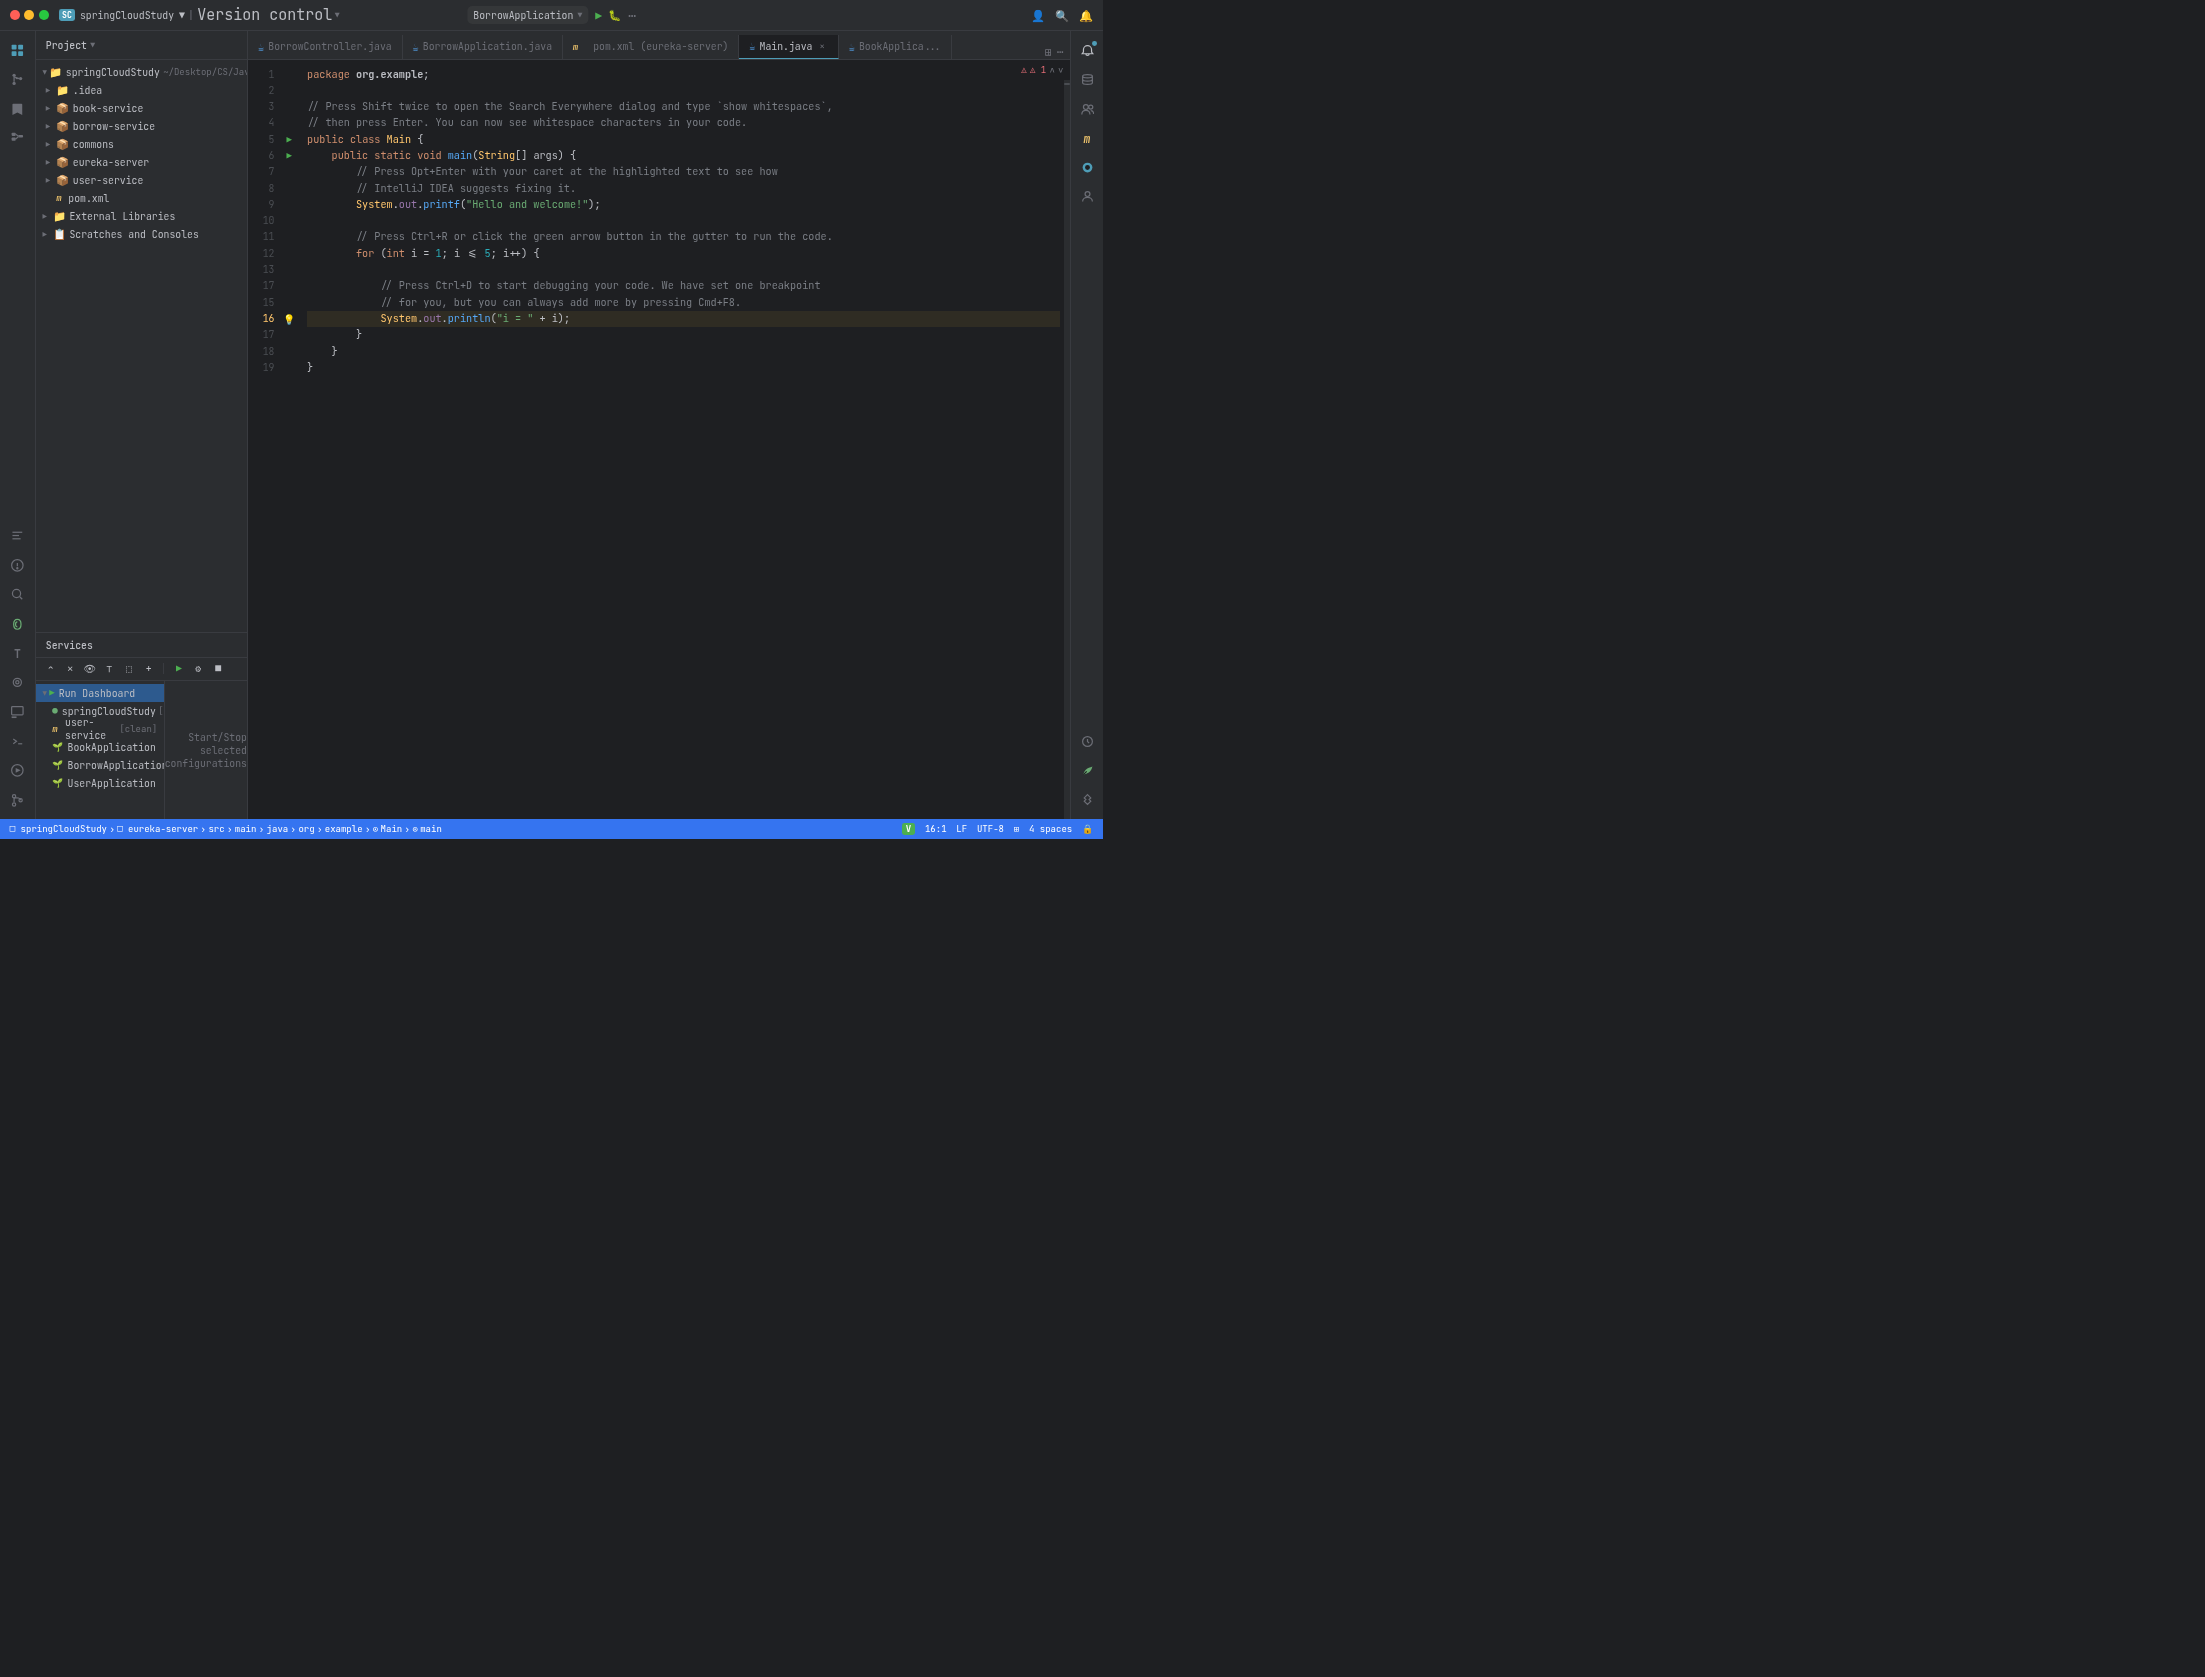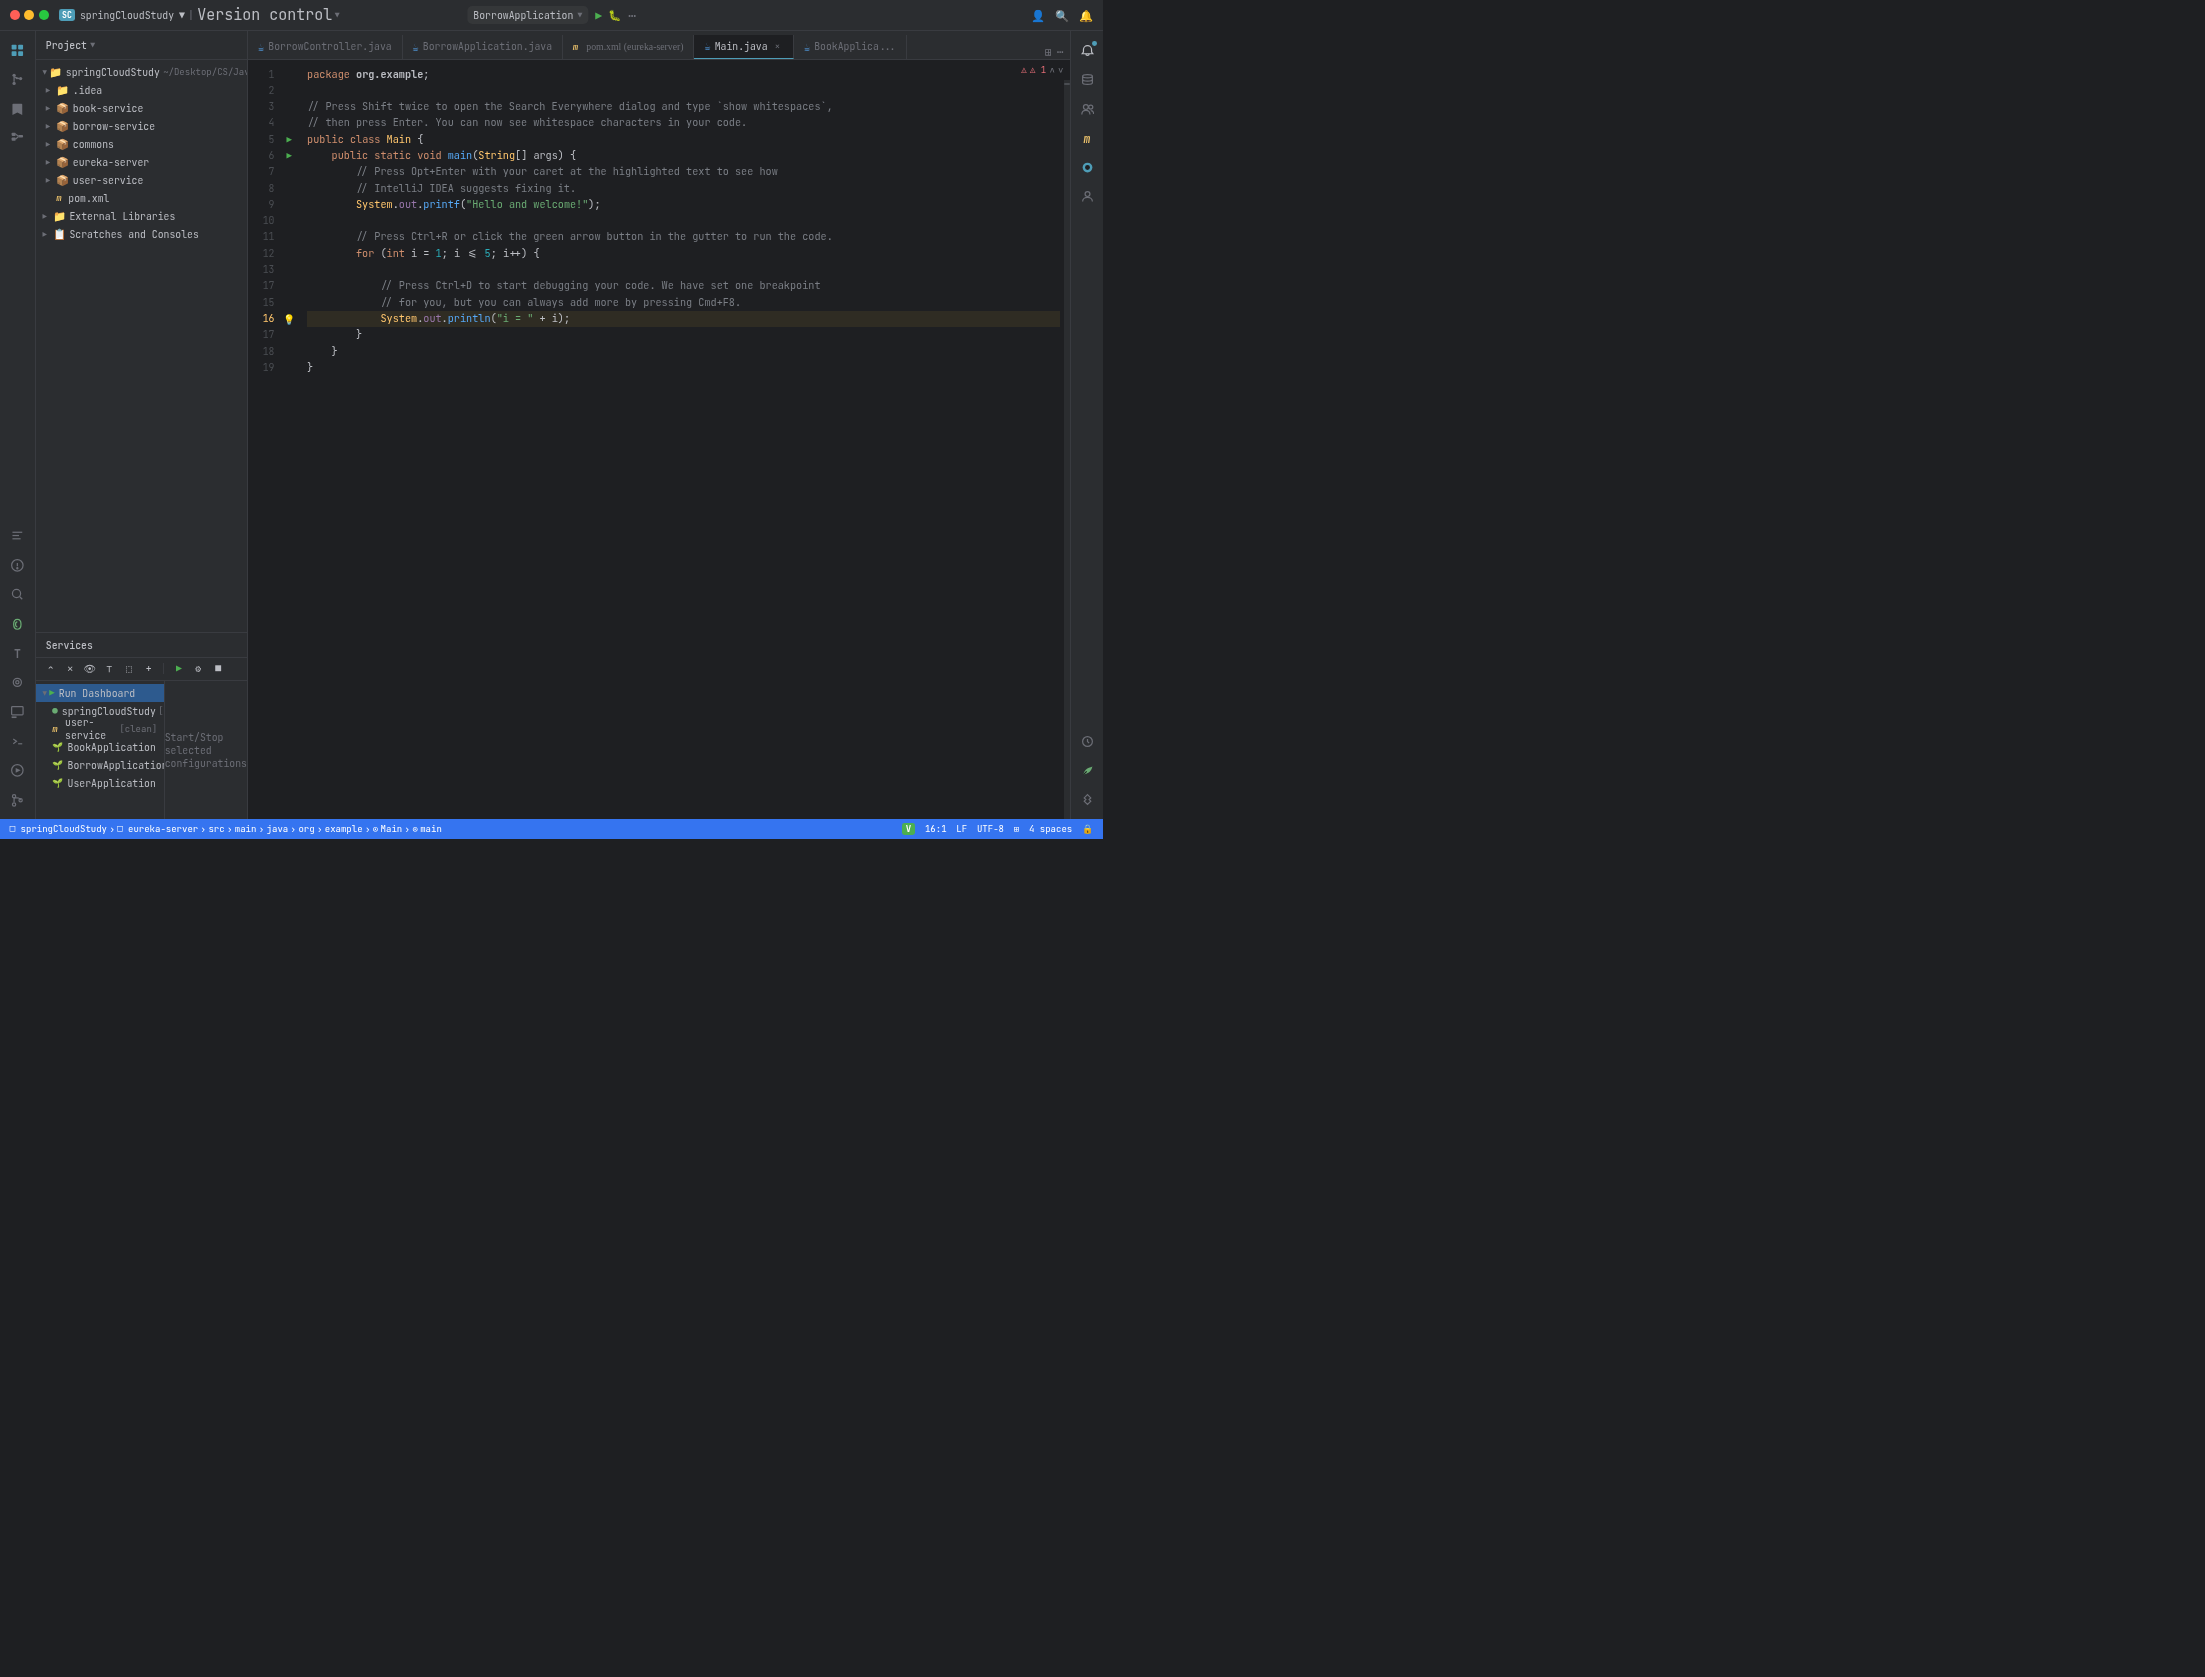--- a/index.html
+++ b/index.html
@@ -199,20 +199,21 @@
       overflow-y: auto;
       padding: 3.3px 0;
     }
     .services-main {
       flex: 1;
       display: flex;
       align-items: center;
       justify-content: center;
       color: #6c6e76;
       font-size: 9.8px;
+      text-align: right;
     }
     .svc-item {
       display: flex;
       align-items: center;
       height: 18px;
       padding: 0 6.5px;
       cursor: pointer;
       font-size: 9.8px;
       color: #bcbec4;
     }
@@ -675,21 +676,21 @@
         <div class="tab">
           <span class="tab-icon java-icon">☕</span>
           <span>BorrowController.java</span>
         </div>
         <div class="tab">
           <span class="tab-icon java-icon">☕</span>
           <span>BorrowApplication.java</span>
         </div>
         <div class="tab">
           <span class="tab-icon" style="color:#e8bf6a;font-style:italic;font-weight:bold;font-size:9px;">m</span>
-          <span style="margin-left:4px;font-family:Liberation Serif, serif;">pom.xml (eureka-server)</span>
+          <span style="margin-left:11px;">pom.xml (eureka-server)</span>
         </div>
         <div class="tab active">
           <span class="tab-icon java-icon">☕</span>
           <span>Main.java</span>
           <span class="tab-close">✕</span>
         </div>
         <div class="tab">
           <span class="tab-icon java-icon">☕</span>
           <span>BookApplica...</span>
         </div>

